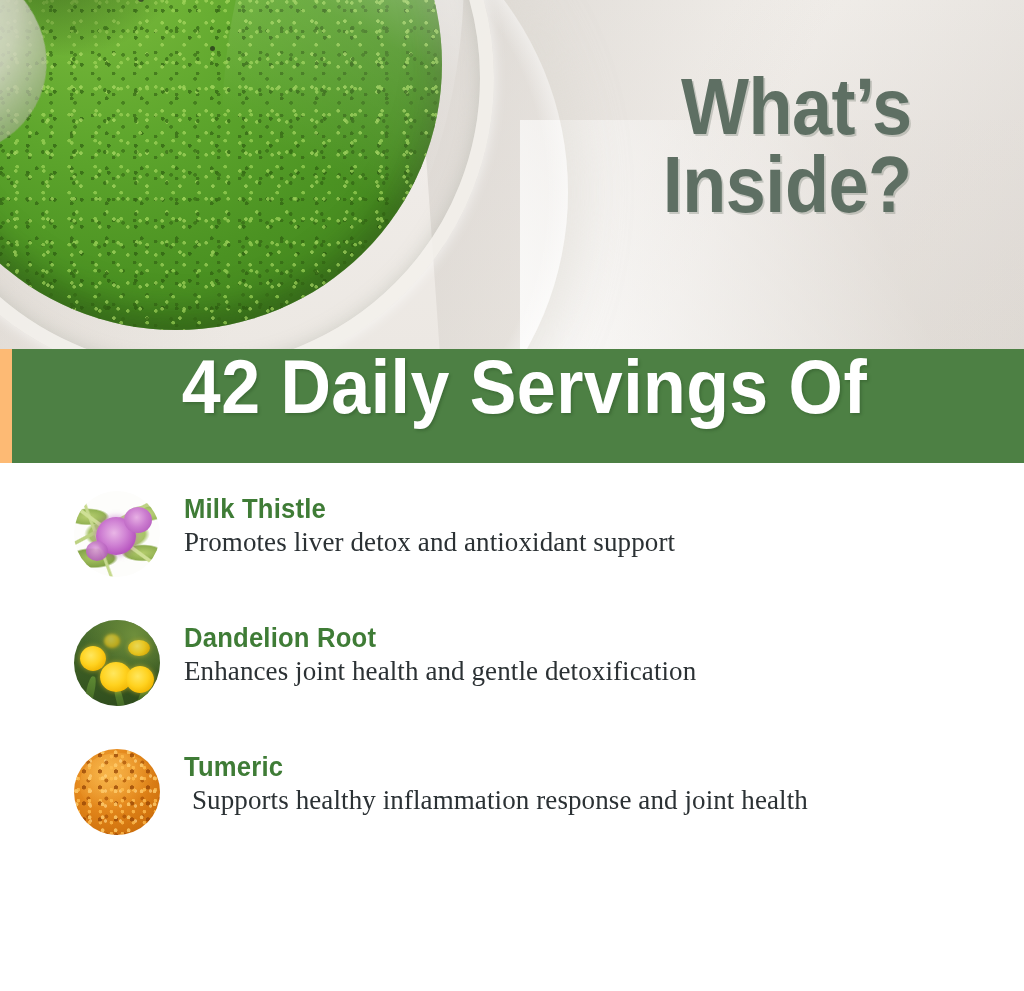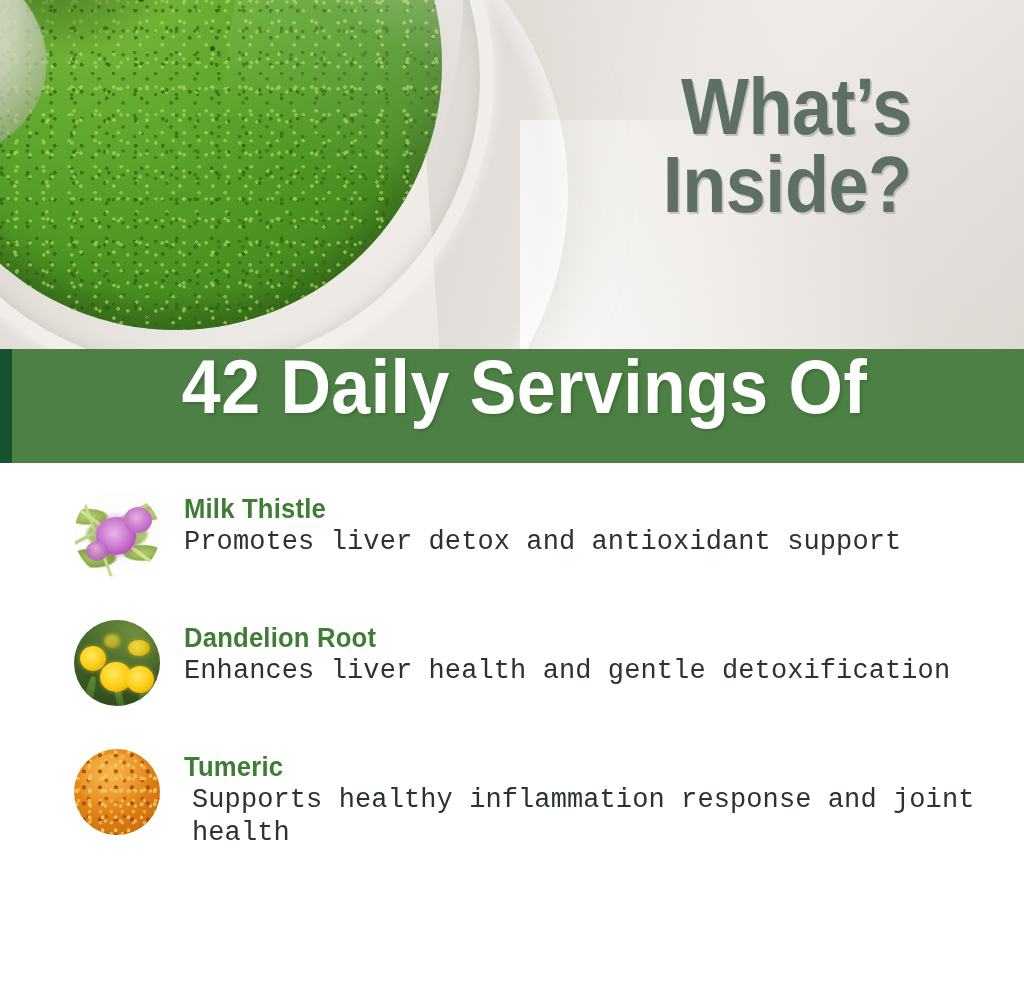--- a/index.html
+++ b/index.html
@@ -5,21 +5,21 @@
   html, body {
     margin: 0;
     padding: 0;
     background: #ffffff;
   }
   .poster {
     position: relative;
     width: 1024px;
     height: 991px;
     overflow: hidden;
-    background: #14532d;
+    background: #fdba74;
     font-family: "Liberation Sans", sans-serif;
   }
 
   
   .hero {
     position: absolute;
     left: 0; top: 0;
     width: 1024px;
     height: 349px;
     overflow: hidden;
@@ -207,21 +207,21 @@
     font-weight: 700;
     font-size: 27px;
     line-height: 1.05;
     letter-spacing: 0.2px;
     transform: scaleX(0.95);
     transform-origin: 0 50%;
     margin: 0 0 3px 0;
   }
   .row-desc {
     color: #2b3134;
-    font-family: Liberation Mono, monospace;
+    font-family: Liberation Serif, serif;
     font-weight: 300;
     font-size: 27px;
     line-height: 1.2;
     letter-spacing: 0.1px;
     margin: 0;
   }
   .row.indented .row-desc { padding-left: 8px; }
 
   
   .thumb-art { position: absolute; inset: 0; }
@@ -390,21 +390,21 @@
           <div class="blade b3"></div>
           <div class="fl f5"></div>
           <div class="fl f4"></div>
           <div class="fl f2"></div>
           <div class="fl f1"></div>
           <div class="fl f3"></div>
         </div>
       </div>
       <div class="row-body">
         <p class="row-title">Dandelion Root</p>
-        <p class="row-desc">Enhances liver health and gentle detoxification</p>
+        <p class="row-desc">Enhances joint health and gentle detoxification</p>
       </div>
     </div>
 
     <div class="row indented" style="top:258px;">
       <div class="row-thumb">
         <div class="thumb-art th-turmeric">
           <div class="mound"></div>
           <div class="grit"></div>
         </div>
       </div>

